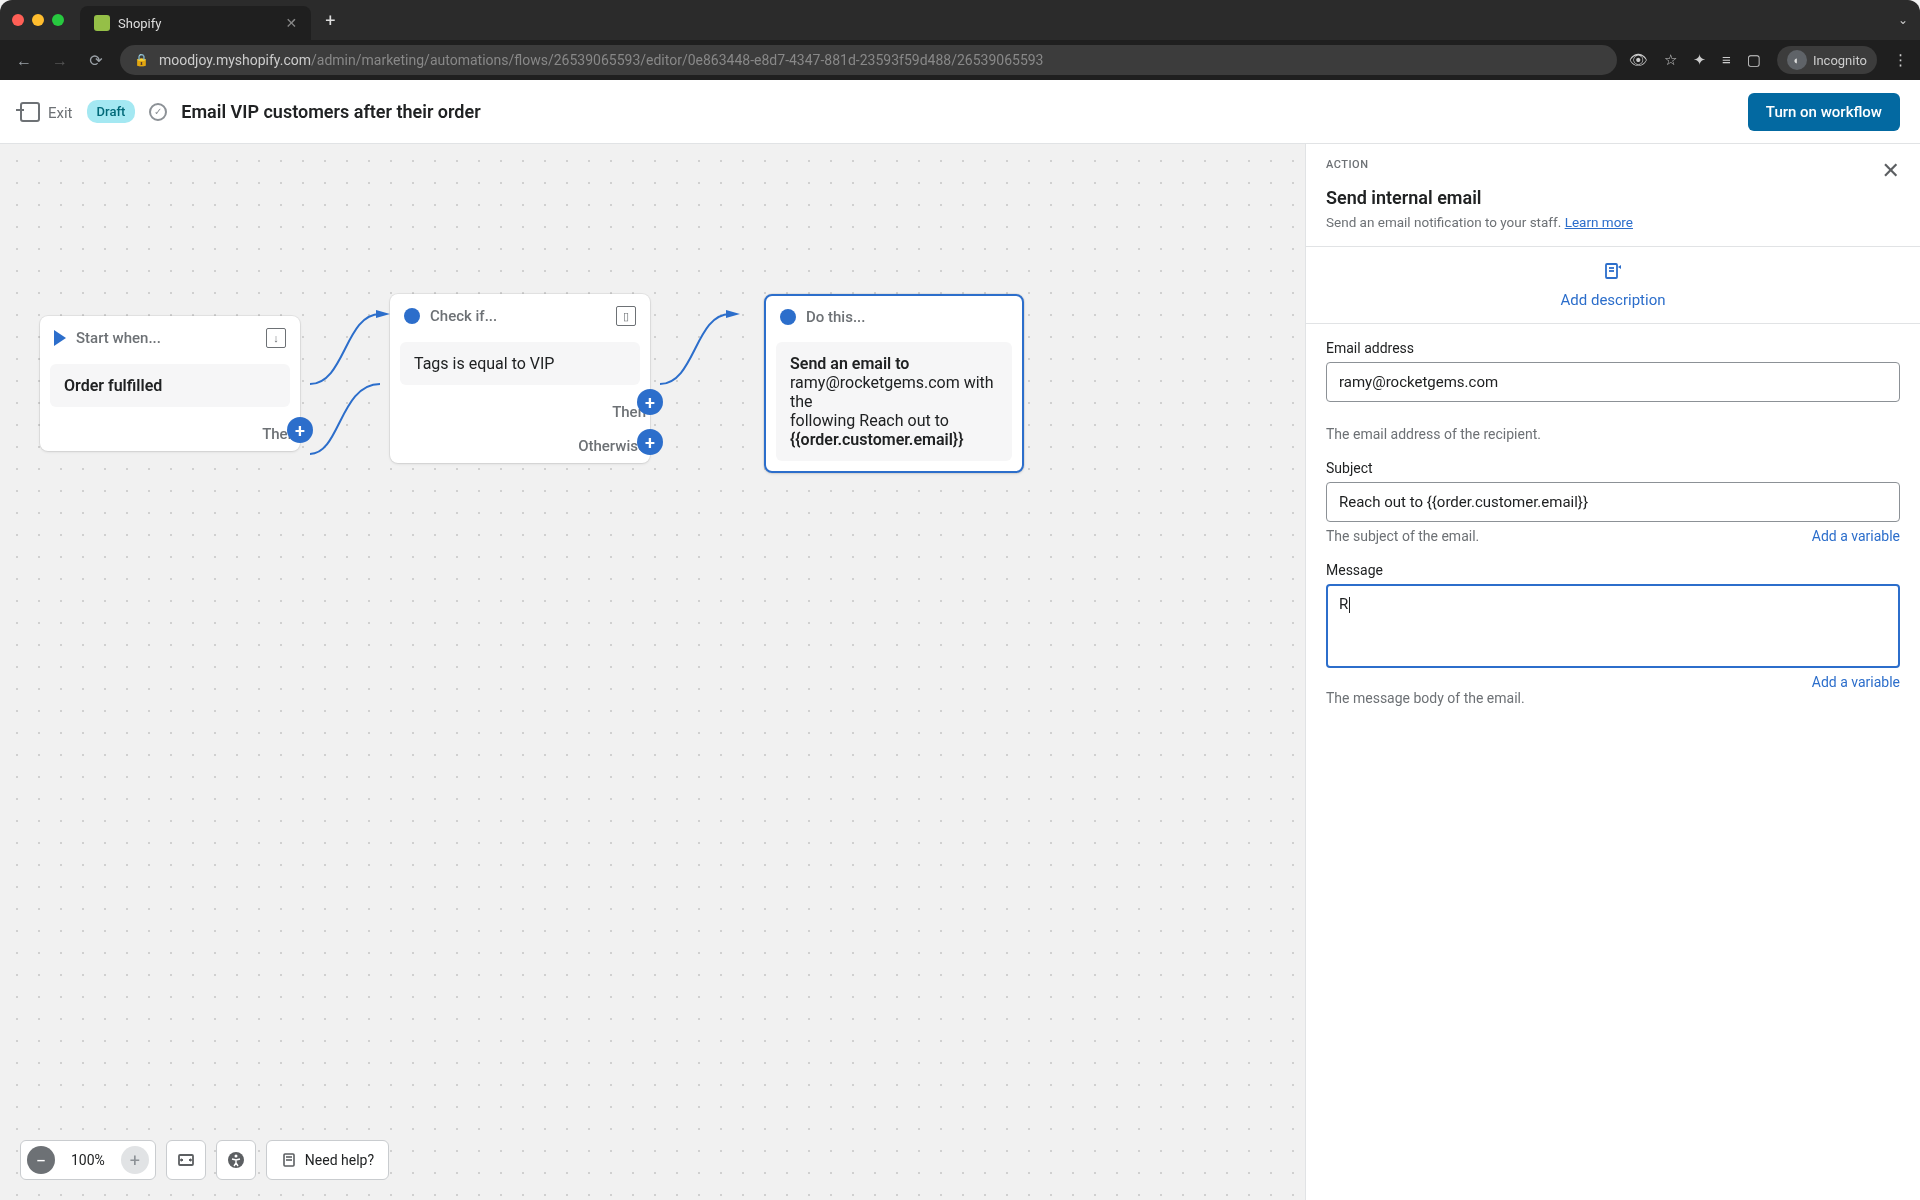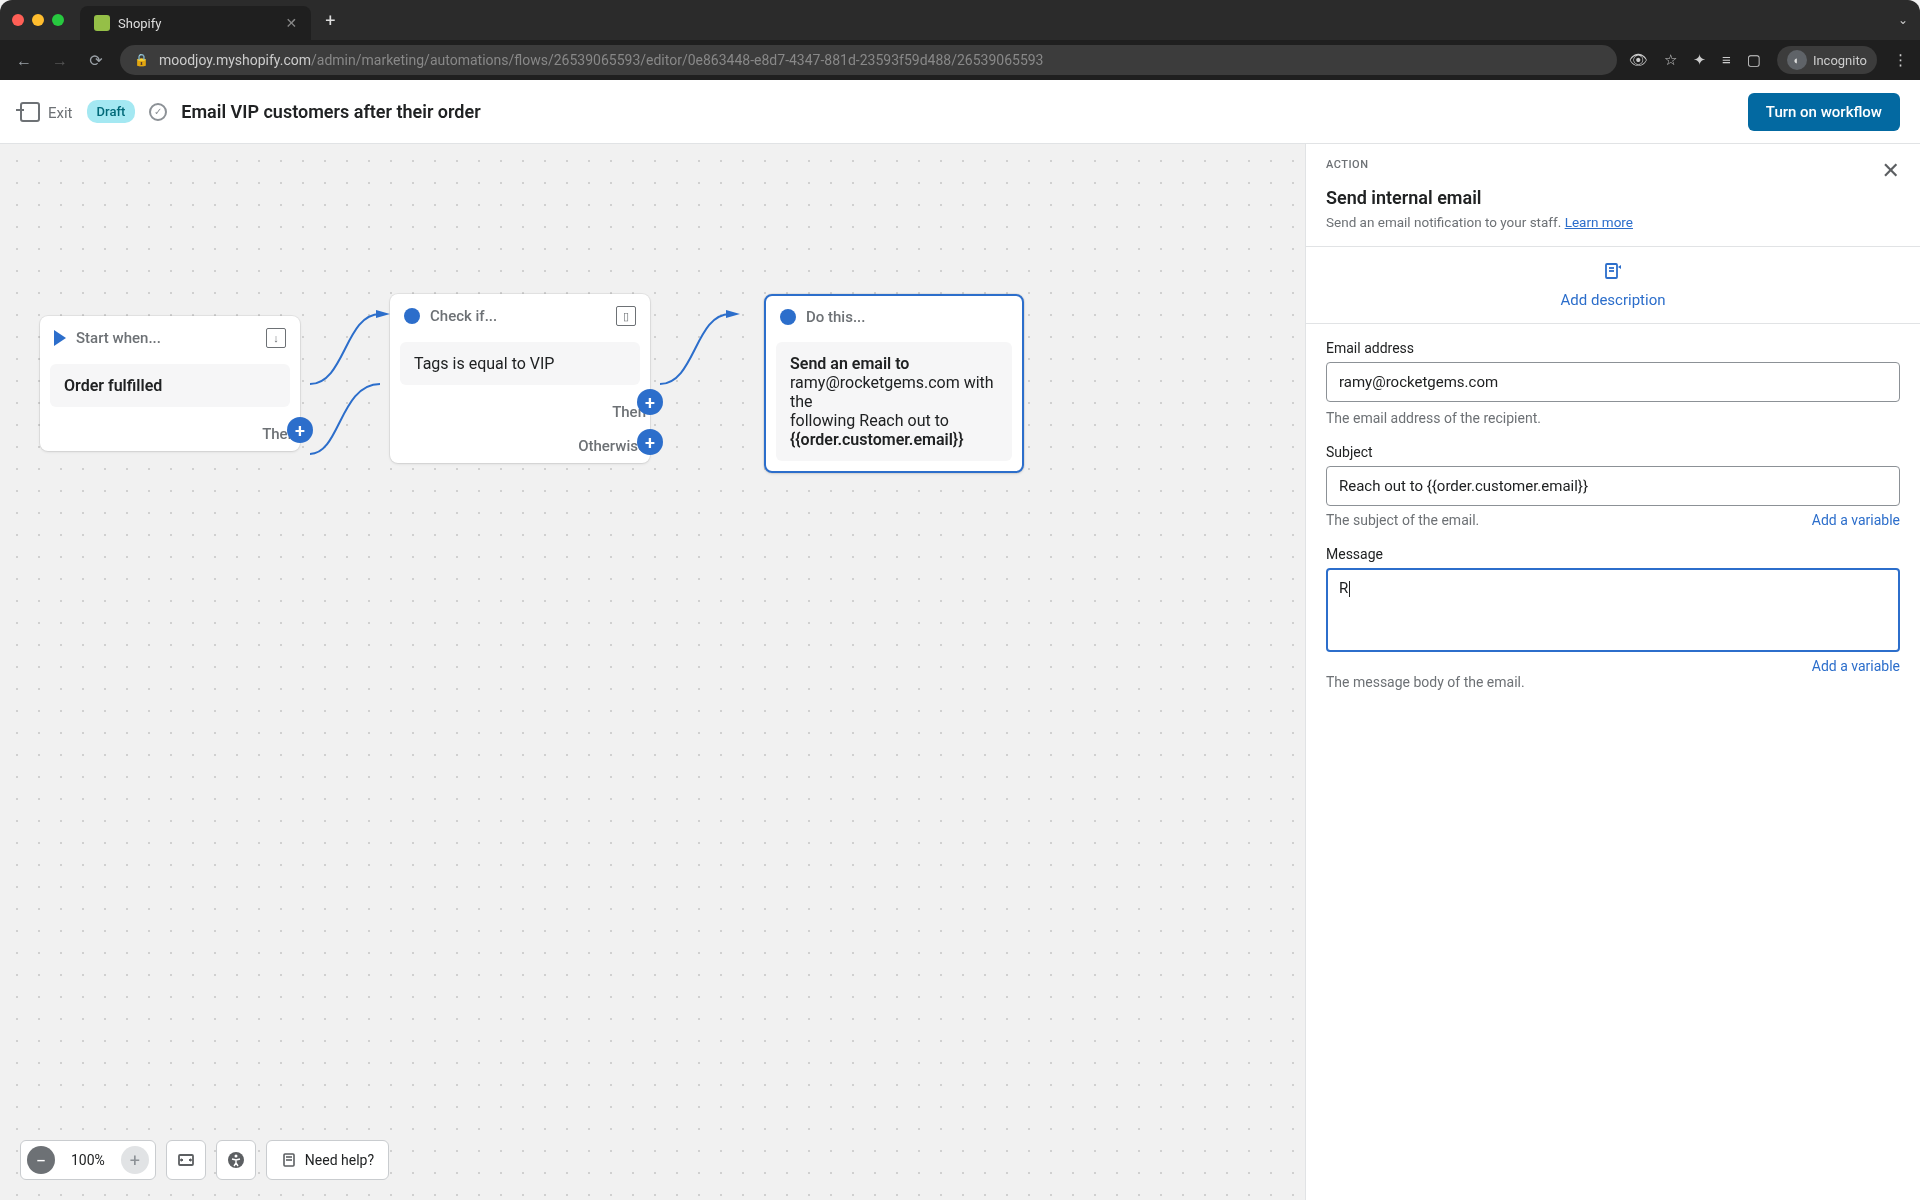--- a/index.html
+++ b/index.html
@@ -71,21 +71,21 @@
 .panel-title { font-size: 18px; font-weight: 600; color: #202223; }
 .panel-desc { padding: 0 20px 16px 20px; font-size: 13.5px; color: #6d7175; border-bottom: 1px solid #e1e3e5; }
 .panel-desc a { color: #2c6ecb; text-decoration: underline; }
 .add-desc-row { padding: 14px 20px; display: flex; align-items: center; gap: 10px; border-bottom: 1px solid #e1e3e5; flex-direction: column; }
 .add-desc-icon { width:20px; height:20px; color:#2c6ecb; }
 .add-desc-text { color: #2c6ecb; font-size: 15px; cursor:pointer;}
 .form-body { padding: 16px 20px; }
 .form-label { font-size: 14px; color: #202223; margin-bottom: 6px; display:block; }
 .text-input { width: 100%; border: 1px solid #8c9196; border-radius: 4px; padding: 10px 12px; font-size: 15px; color: #202223; }
 .text-input.focused { border: 2px solid #2c6ecb; padding: 9px 11px; }
-.help-text { font-size: 14px; color: #6d7175; margin-top: 8px; }
+.help-text { font-size: 14px; color: #6d7175; margin-top: 24px; }
 .help-row { display: flex; justify-content: space-between; margin-top: 6px; }
 .add-var-link { color: #2c6ecb; font-size: 14px; cursor:pointer; }
 .cursor-bar::after { content:''; display:inline-block; width:1px; height:16px; background:#202223; vertical-align:middle; margin-left:1px;}
 
 
 .bottom-toolbar { position: absolute; left: 20px; bottom: 20px; display: flex; align-items: center; gap: 10px; }
 .zoom-group { display: flex; align-items: center; background: #fff; border: 1px solid #c9cccf; border-radius: 6px; height: 40px; }
 .zoom-btn { width: 40px; height: 38px; display: flex; align-items: center; justify-content: center; color: #6d7175; cursor:pointer; font-size:18px;}
 .zoom-btn.dark { background:#6d7175; color:#fff; border-radius:50%; width:28px; height:28px; margin:0 6px;}
 .zoom-btn.light-circle { background:#e1e3e5; color:#8c9196; border-radius:50%; width:28px; height:28px; margin:0 6px;}

